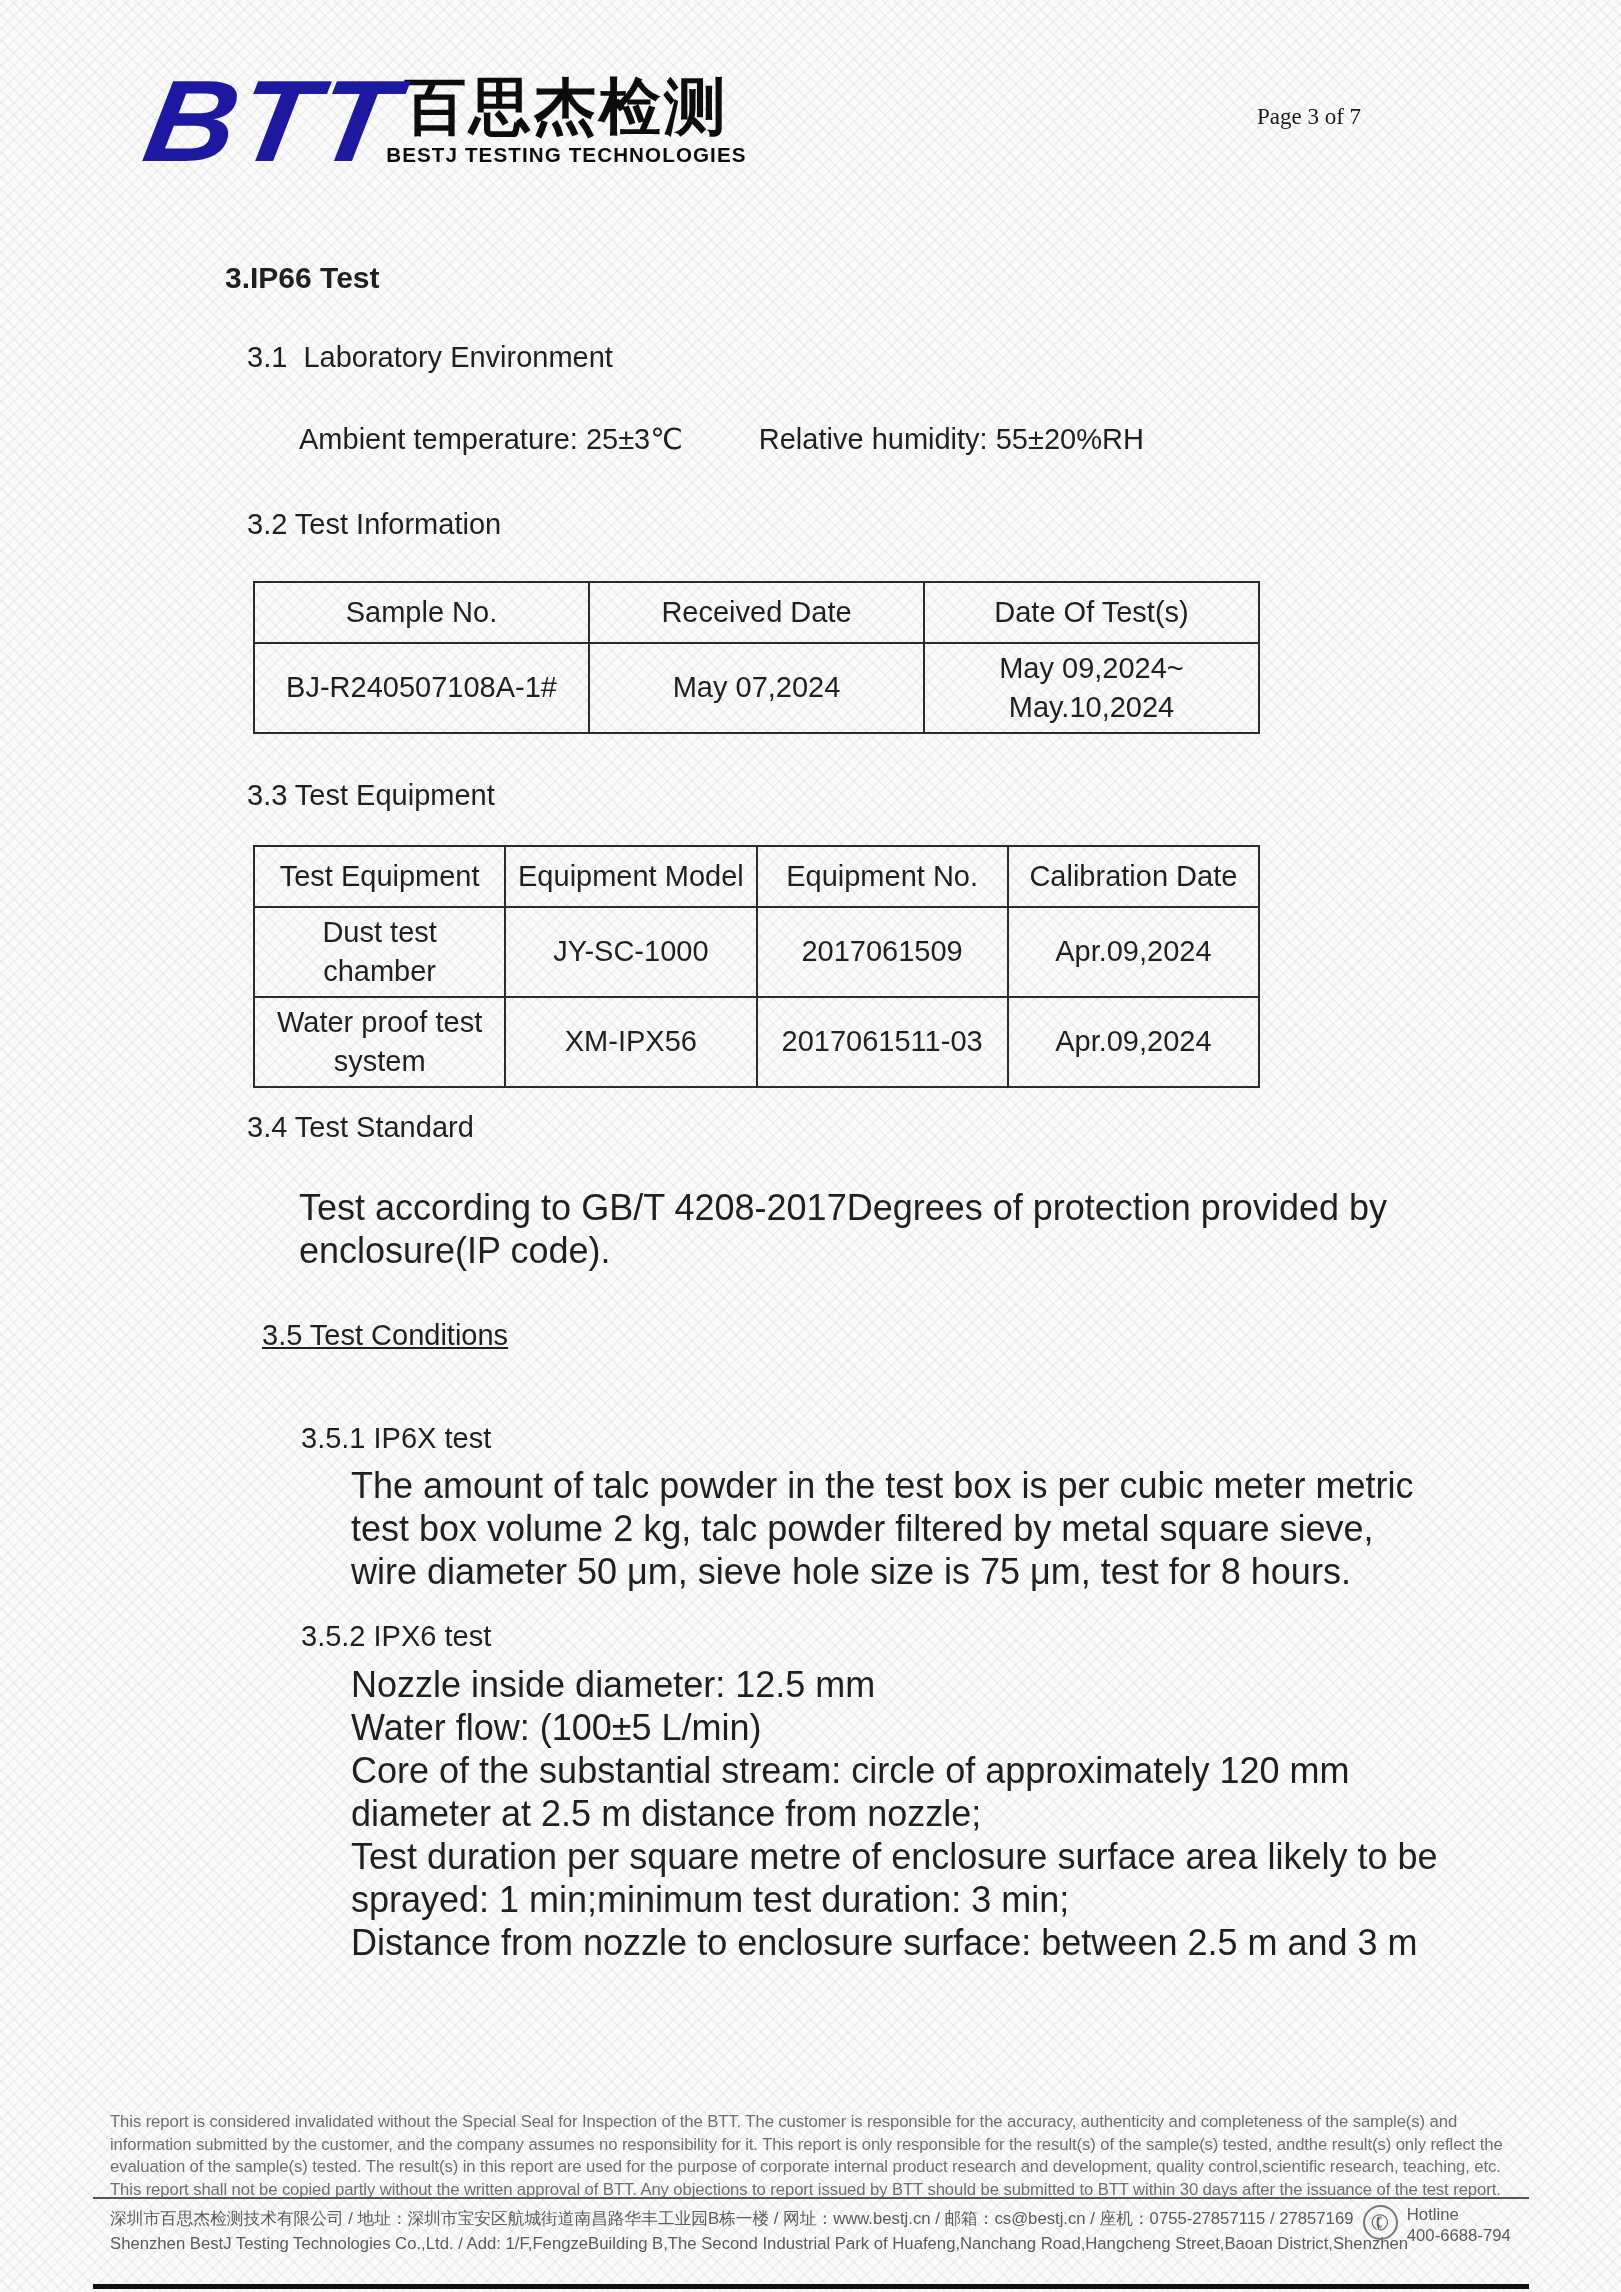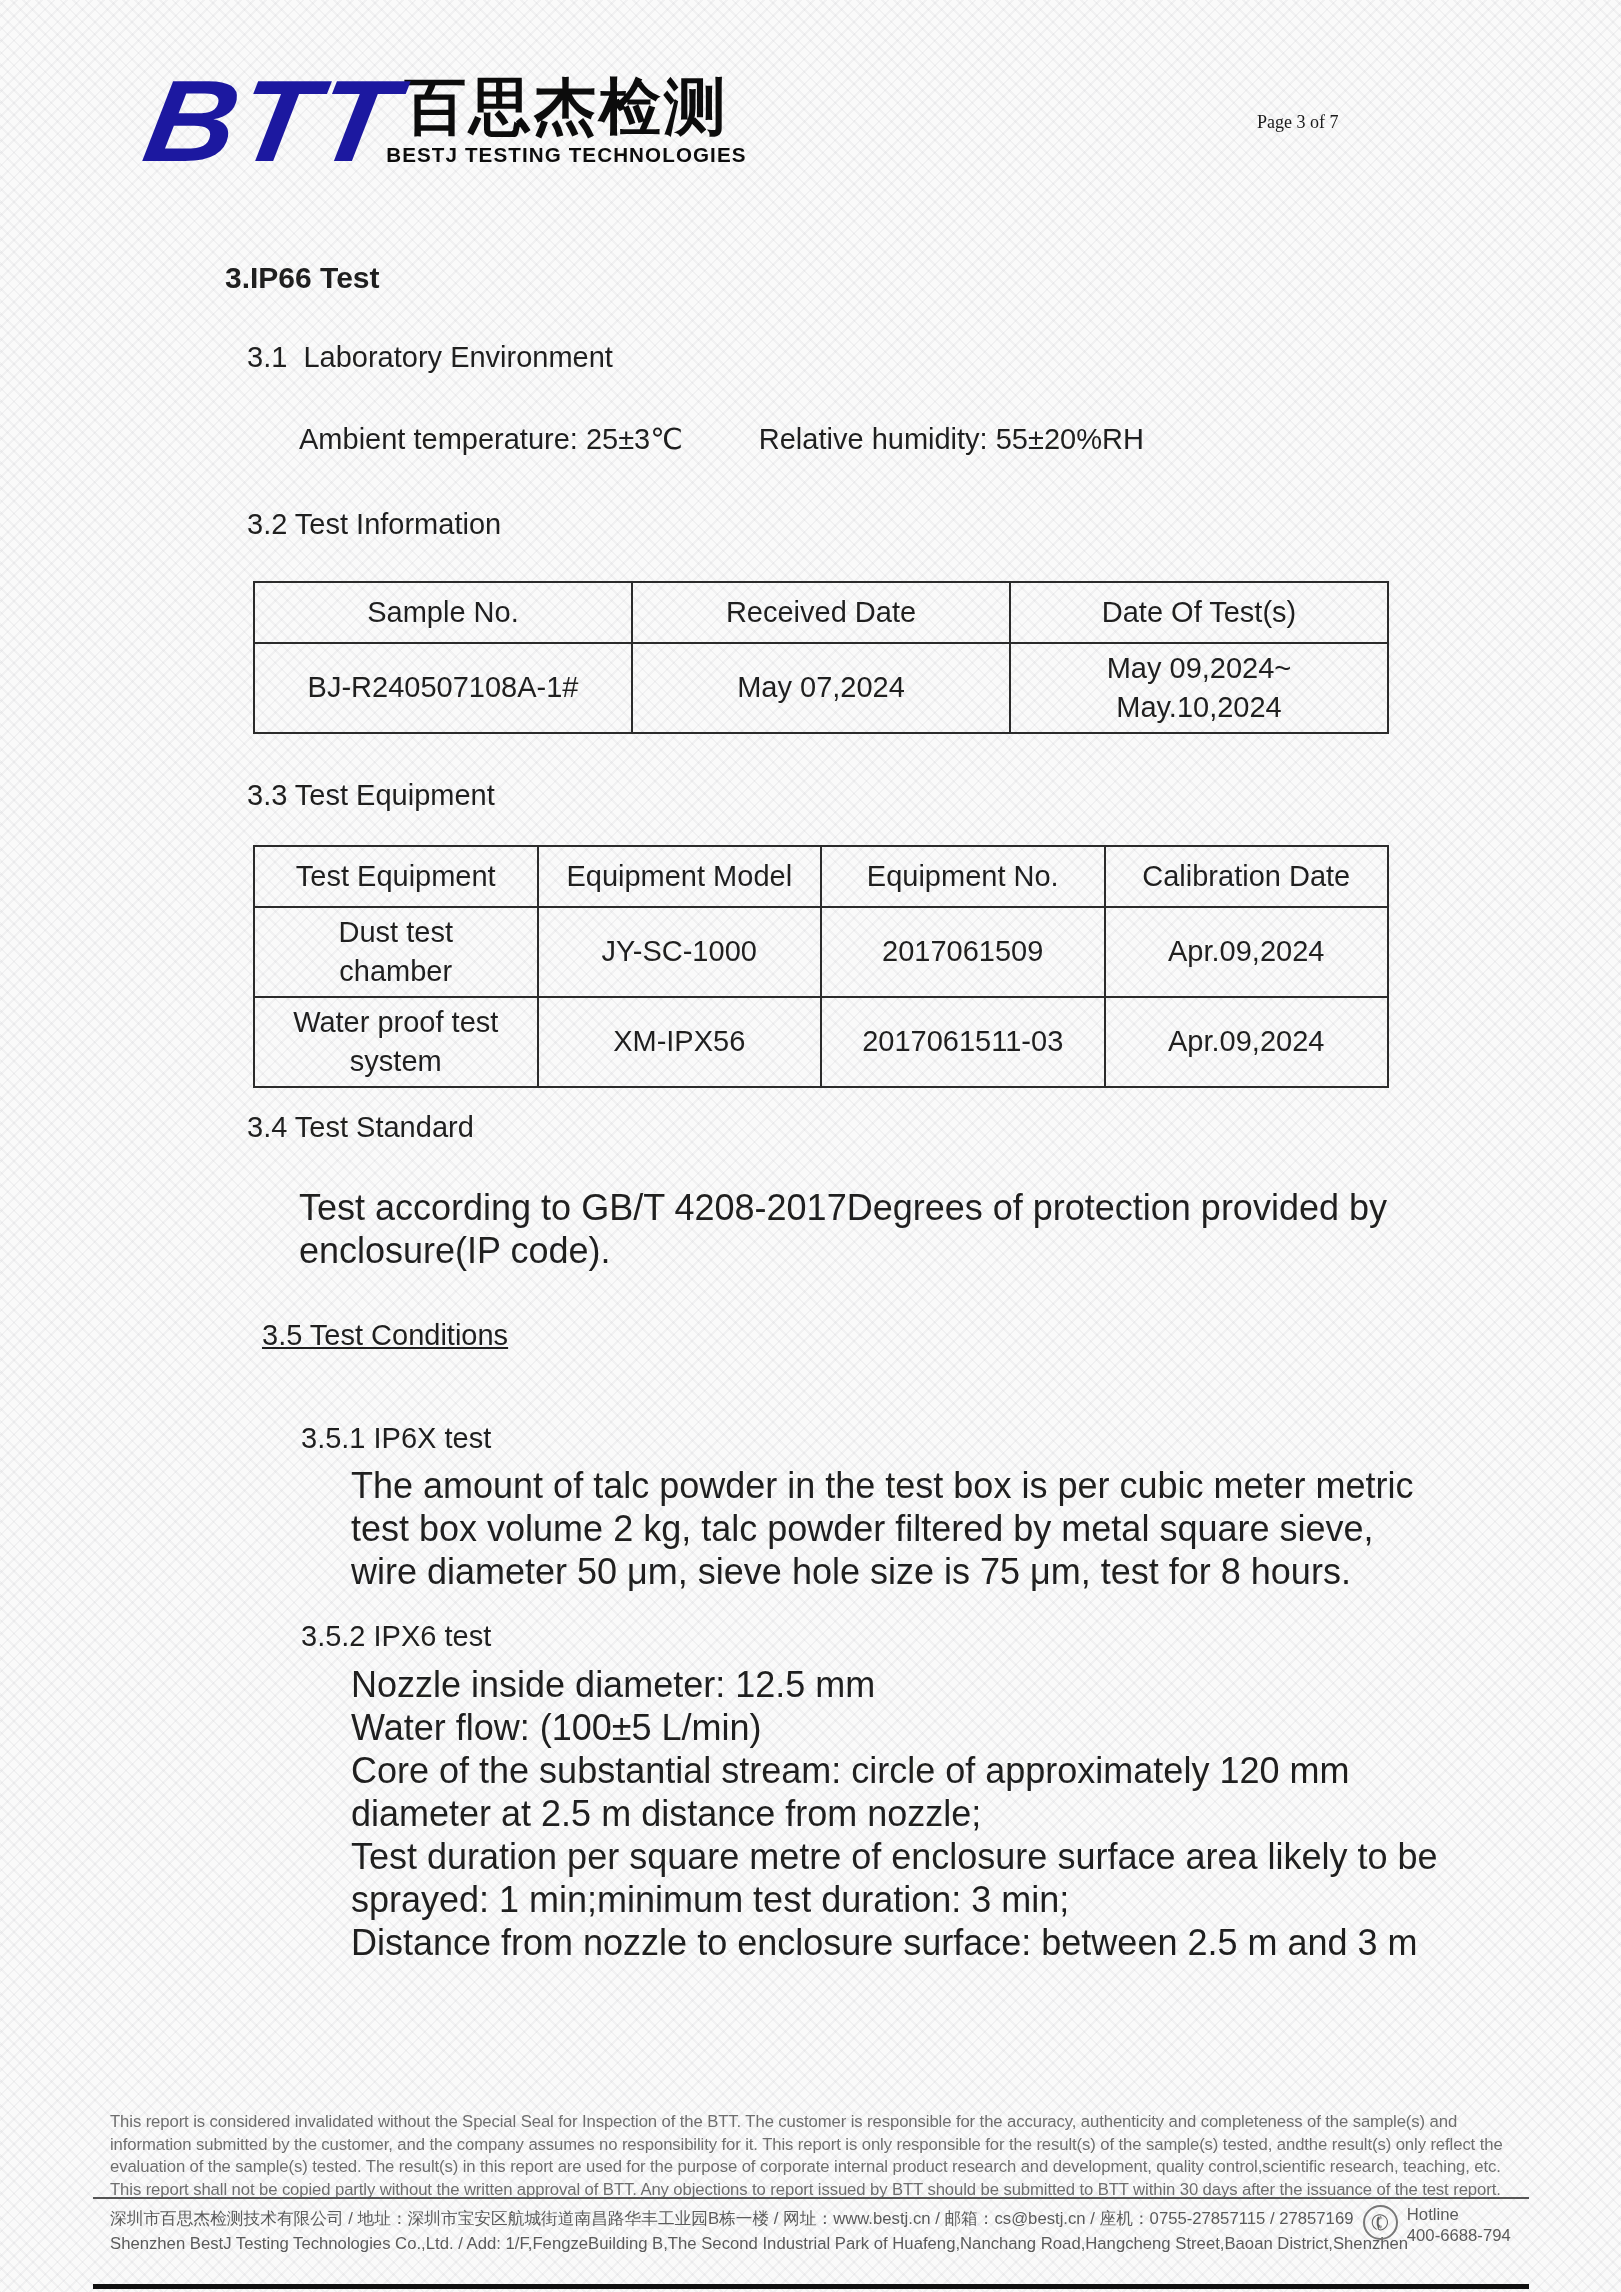--- a/index.html
+++ b/index.html
@@ -26,21 +26,21 @@
   .logo{position:absolute;left:139px;top:76px;display:flex;align-items:flex-end;gap:15.7px;}
   .logo-btt{
     font-size:116px;font-weight:bold;font-style:italic;line-height:0.78;
     color:var(--logo-blue);
     transform:skewX(-10deg) scaleX(1.08);transform-origin:bottom left;
     letter-spacing:2px;
   }
   .logo-right{display:flex;flex-direction:column;align-items:center;}
   .logo-cn{font-size:62px;font-weight:900;letter-spacing:2.9px;line-height:1;color:#0c0c0c;white-space:nowrap;}
   .logo-en{font-size:20.6px;font-weight:bold;letter-spacing:1.1px;color:#0c0c0c;margin-top:4.9px;white-space:nowrap;}
-  .page-num{position:absolute;left:1257px;top:112px;font-family:"Liberation Serif","DejaVu Serif",serif;font-size:18px;color:#1a1a1a;}
+  .page-num{position:absolute;left:1257px;top:104px;font-family:"Liberation Serif","DejaVu Serif",serif;font-size:23px;color:#1a1a1a;}
 
   
   .abs{position:absolute;}
   .h-main{left:225px;top:261px;font-size:30px;font-weight:bold;white-space:pre-wrap;}
   .h-sec{font-size:29px;font-weight:normal;white-space:pre-wrap;}
   .h-31{left:247px;top:341px;}
   .h-32{left:247px;top:508px;}
   .h-33{left:247px;top:779px;}
   .h-34{left:247px;top:1111px;}
   .h-35{left:262px;top:1319px;text-decoration:underline;}
@@ -49,21 +49,21 @@
   .env-line{left:299px;top:422px;font-size:29px;white-space:nowrap;}
   .env-gap{display:inline-block;width:76px;}
   .para{font-size:36px;line-height:43px;}
   .p-34{left:299px;top:1186px;}
   .p-351{left:351px;top:1464px;}
   .p-352{left:351px;top:1663px;}
   .para .line{white-space:pre;}
 
   
   .tbl{
-    position:absolute;left:253px;width:1136px;
+    position:absolute;left:253px;width:1007px;
     border-collapse:collapse;table-layout:fixed;
     font-size:29px;text-align:center;color:var(--body-text);
   }
   .tbl-1{top:581px;}
   .tbl-2{top:845px;}
   .tbl th,.tbl td{
     border:2px solid var(--table-border);
     font-weight:normal;padding:2px 5.9px;
     vertical-align:middle;white-space:pre-line;line-height:1.35;
   }

